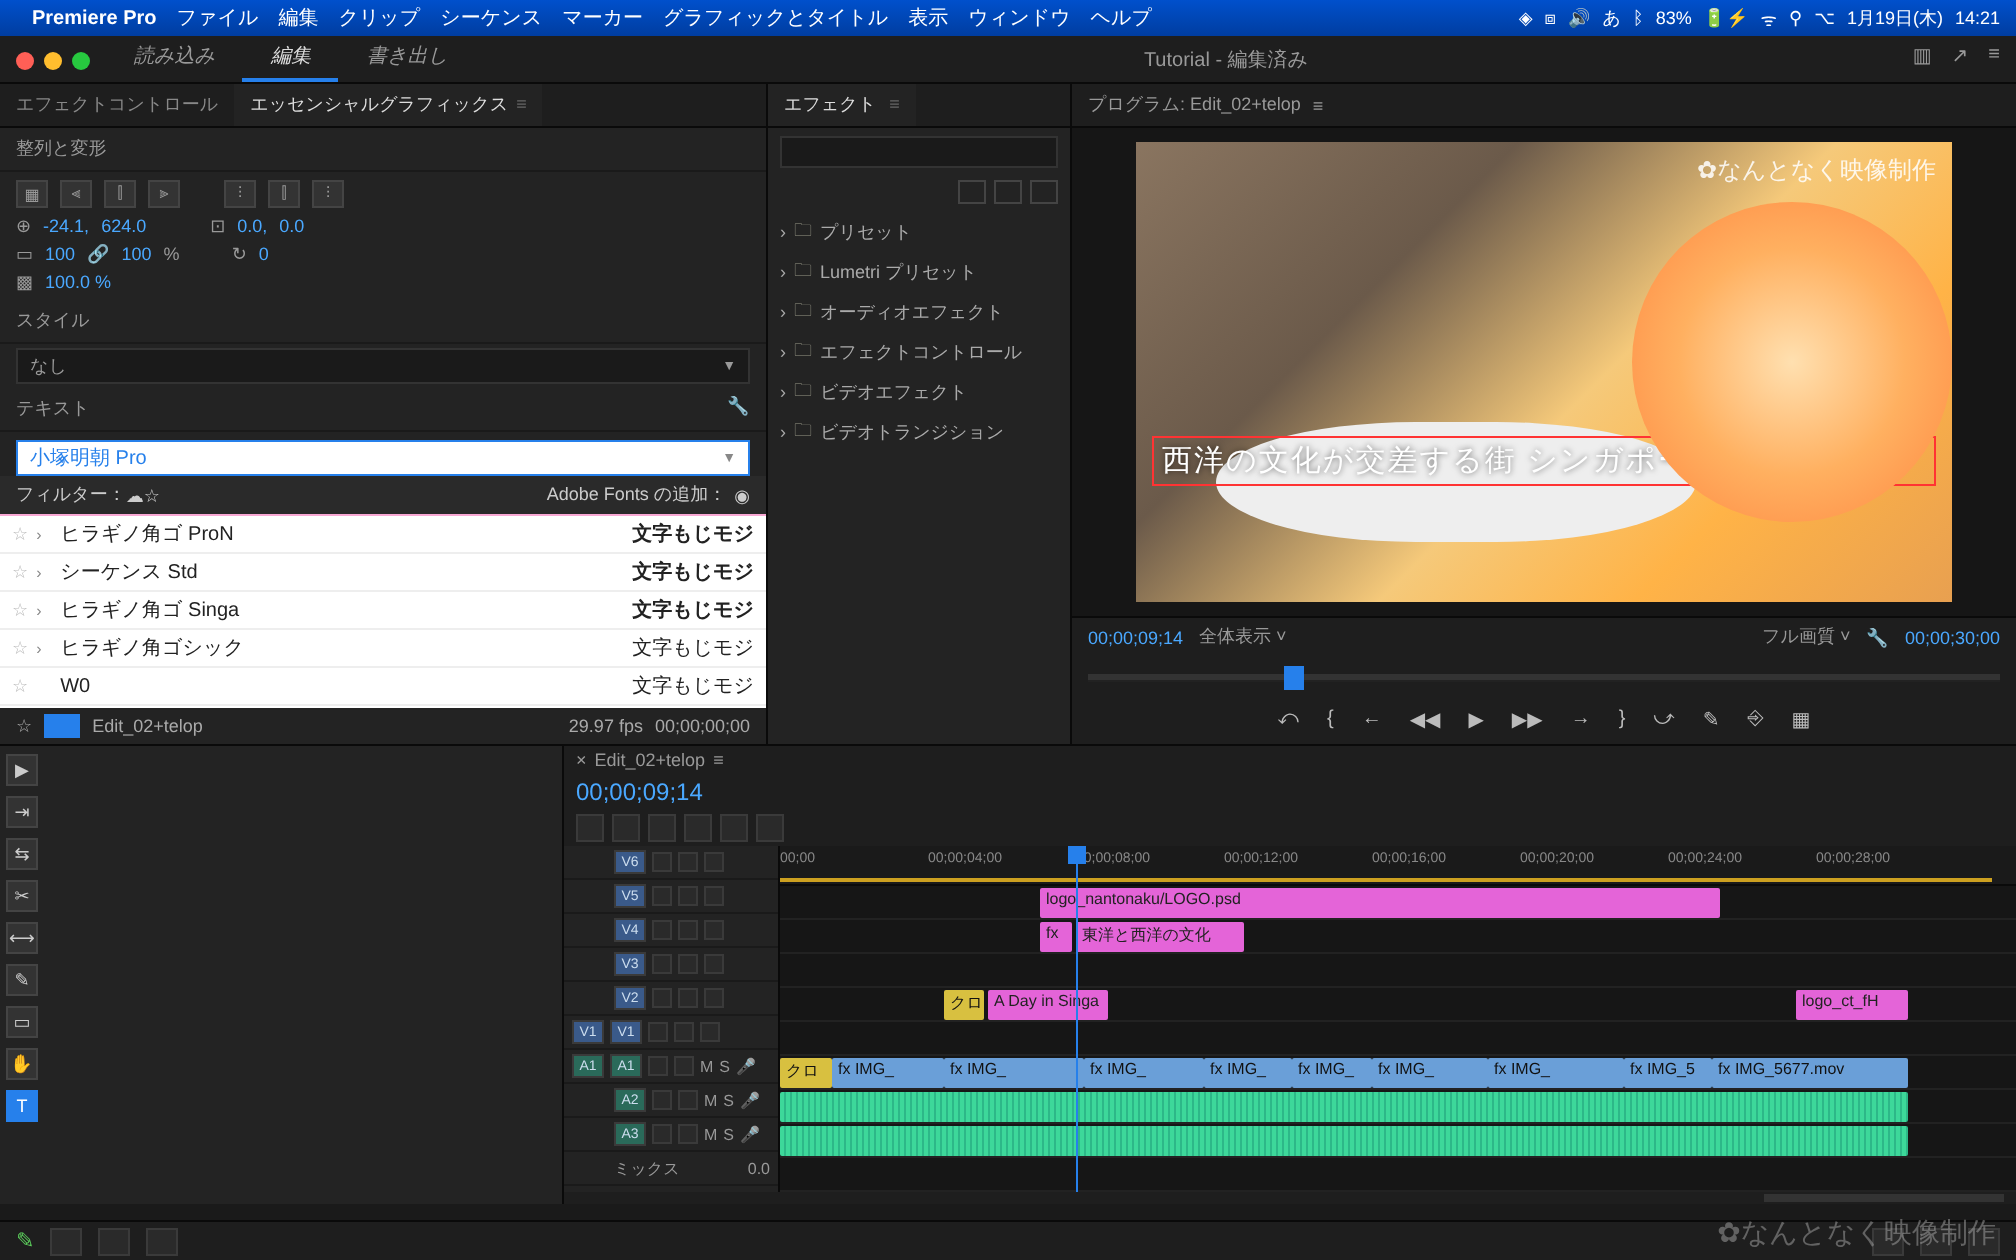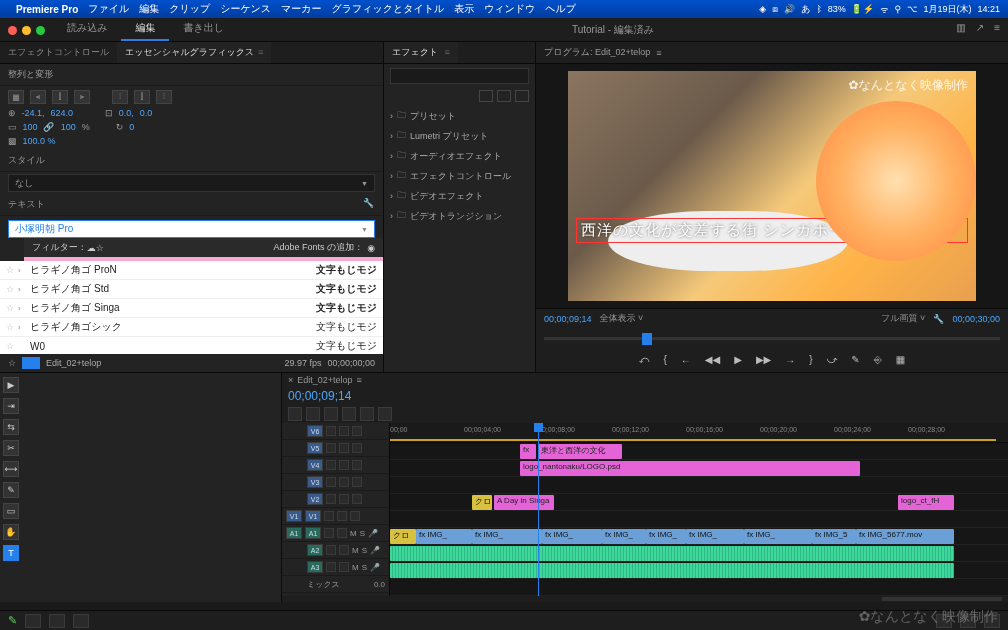--- a/index.html
+++ b/index.html
@@ -8,21 +8,21 @@
 .menubar { height: 18px; background: linear-gradient(180deg,#0050cc,#003da0); display: flex; align-items: center; padding: 0 8px; color: #fff; font-size: 10px; }
 .menubar .apple { margin-right: 8px; font-size: 11px; }
 .menubar .app { font-weight: 600; margin-right: 10px; text-align: right; }
 .menubar .mitem { margin-right: 10px; cursor: default; }
 .menubar .spacer { flex: 1; }
 .menubar .status { margin-left: 6px; font-size: 9px; }
 
 .workspace-tabs { height: 24px; background: #1e1e1e; display: flex; align-items: flex-end; border-bottom: 1px solid #0a0a0a; }
 .traffic { display: flex; gap: 5px; padding: 0 8px 6px; }
 .traffic span { width: 9px; height: 9px; border-radius: 50%; }
-.wtab { padding: 4px 14px; color: #999; font-size: 10px; border-bottom: 2px solid transparent; }
+.wtab { padding: 4px 14px; color: #999; font-size: 10px; border-bottom: 2px solid transparent; font-style: italic; }
 .wtab.active { color: #ddd; border-bottom: 2px solid #2680eb; }
 .wtab-right { margin-left: 320px; padding: 4px 14px; color: #999; font-size: 10px; text-align: right; }
 .wtab-icons { position: absolute; right: 8px; top: 22px; display: flex; gap: 10px; color: #999; }
 
 .main { display: flex; height: 330px; }
 .leftcol { width: 384px; background: #232323; border-right: 1px solid #0a0a0a; display: flex; flex-direction: column; }
 .panel-tabs { display: flex; height: 22px; border-bottom: 1px solid #0a0a0a; background: #1e1e1e; font-size: 9px; }
 .ptab { padding: 4px 8px; color: #888; white-space: nowrap; }
 .ptab.active { background: #232323; color: #ddd; }
 .ptab .x { margin-left: 4px; color: #666; }
@@ -30,21 +30,21 @@
 .section-hdr { padding: 4px 8px; font-size: 9px; color: #999; border-bottom: 1px solid #1a1a1a; }
 .controls-grid { padding: 4px 8px; display: flex; flex-direction: column; gap: 4px; }
 .crow { display: flex; align-items: center; gap: 6px; font-size: 9px; color: #999; }
 .crow .icon { width: 16px; height: 14px; background: #333; border: 1px solid #444; display: inline-flex; align-items: center; justify-content: center; font-size: 8px; }
 .crow .num { color: #4aa8ff; }
 
 .dropdown { margin: 2px 8px; height: 18px; background: #1a1a1a; border: 1px solid #333; display: flex; align-items: center; padding: 0 6px; font-size: 9px; color: #999; }
 .dropdown .arrow { margin-left: auto; font-size: 7px; }
 
 .font-input { margin: 4px 8px 0; height: 18px; background: #fff; color: #2680eb; border: 1px solid #2680eb; display: flex; align-items: center; padding: 0 6px; font-size: 10px; }
-.filter-row { display: flex; align-items: center; padding: 3px 8px; font-size: 9px; background: #2a2a2a; border-bottom: 4px solid #f9a8d4; margin-left: 24px; }
+.filter-row { display: flex; align-items: center; padding: 3px 8px; font-size: 9px; background: #2a2a2a; border-bottom: 1px solid #f9a8d4; }
 .filter-row .right { margin-left: auto; display: flex; align-items: center; gap: 4px; }
 
 .font-list { flex: 1; background: #fff; color: #222; overflow-y: auto; }
 .font-row { display: flex; align-items: center; height: 19px; padding: 0 6px; border-bottom: 1px solid #eee; font-size: 10px; }
 .font-row .star { color: #bbb; margin-right: 4px; font-size: 9px; }
 .font-row .chev { color: #888; margin-right: 4px; font-size: 8px; width: 8px; }
 .font-row .fname { flex: 1; }
 .font-row .sample { font-size: 10px; color: #222; }
 .font-row .sample.bold { font-weight: 700; }
 
@@ -232,21 +232,21 @@
     <div class="font-list" id="fontlist">
         <div class="font-row">
           <span class="star">☆</span>
           <span class="chev">›</span>
           <span class="fname">ヒラギノ角ゴ ProN</span>
           <span class="sample bold">文字もじモジ</span>
         </div>
         <div class="font-row">
           <span class="star">☆</span>
           <span class="chev">›</span>
-          <span class="fname">ヒラギノ角ゴ Std</span>
+          <span class="fname">シーケンス Std</span>
           <span class="sample bold">文字もじモジ</span>
         </div>
         <div class="font-row">
           <span class="star">☆</span>
           <span class="chev">›</span>
           <span class="fname">ヒラギノ角ゴ Singa</span>
           <span class="sample bold">文字もじモジ</span>
         </div>
         <div class="font-row">
           <span class="star">☆</span>
@@ -472,25 +472,25 @@
             <div class="tick" style="left: 148px;">00;00;08;00</div>
             <div class="tick" style="left: 222px;">00;00;12;00</div>
             <div class="tick" style="left: 296px;">00;00;16;00</div>
             <div class="tick" style="left: 370px;">00;00;20;00</div>
             <div class="tick" style="left: 444px;">00;00;24;00</div>
             <div class="tick" style="left: 518px;">00;00;28;00</div>
           </div>
         <div class="playhead"></div>
         <div id="trackarea">
             <div class="track">
+              <div class="clip magenta" style="left: 130px; width: 340px;">logo_nantonaku/LOGO.psd</div>
+            </div>
+            <div class="track">
               <div class="clip magenta" style="left: 130px; width: 16px;">fx</div>
               <div class="clip magenta" style="left: 148px; width: 84px;">東洋と西洋の文化</div>
-            </div>
-            <div class="track">
-              <div class="clip magenta" style="left: 130px; width: 340px;">logo_nantonaku/LOGO.psd</div>
             </div>
             <div class="track"></div>
             <div class="track">
               <div class="clip yellow" style="left: 82px; width: 20px;">クロ</div>
               <div class="clip magenta" style="left: 104px; width: 60px;">A Day in Singa</div>
               <div class="clip magenta" style="left: 508px; width: 56px;">logo_ct_fH</div>
             </div>
             <div class="track"></div>
             <div class="track">
               <div class="clip yellow" style="left: 0px; width: 26px;">クロ</div>

